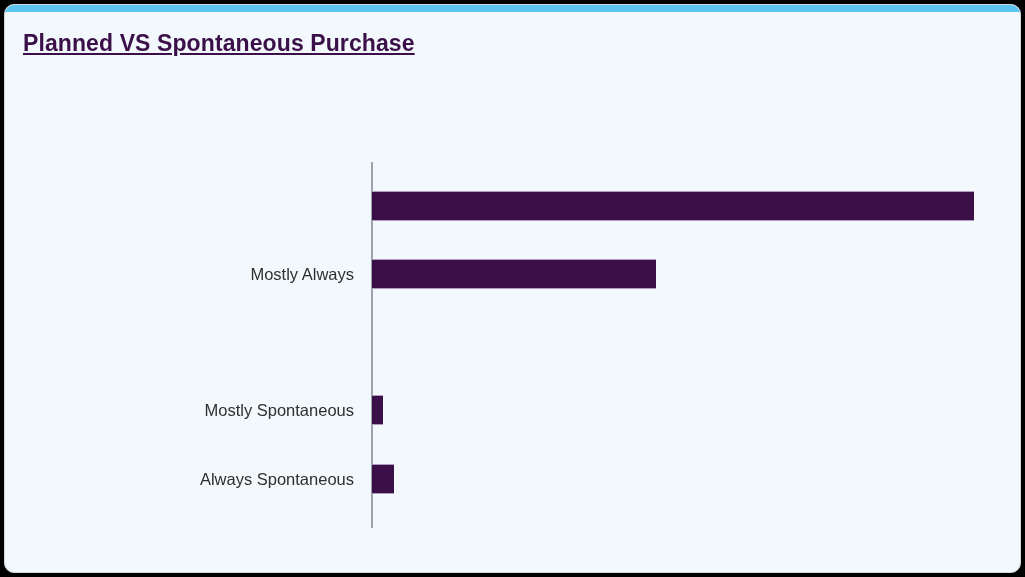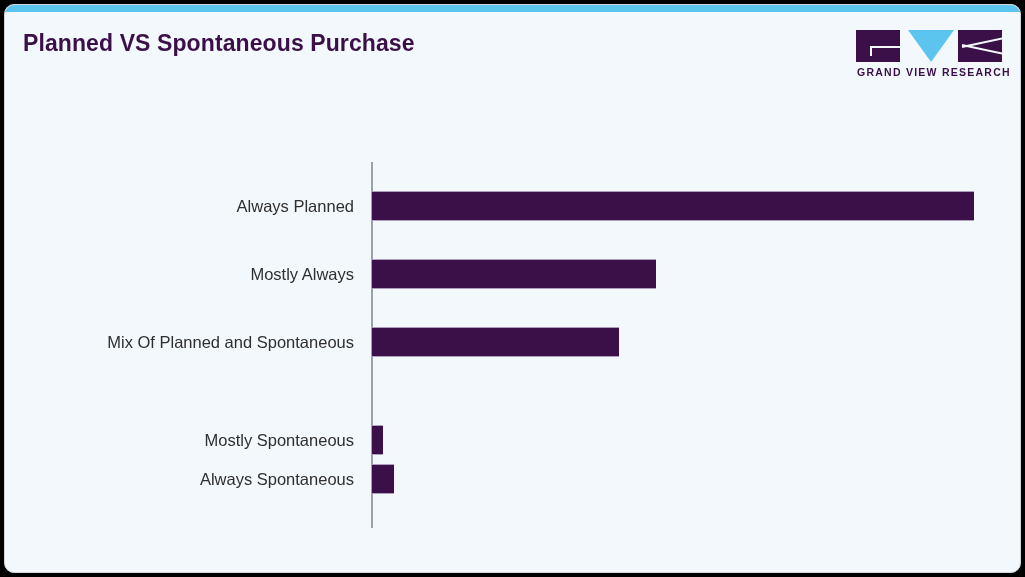--- a/index.html
+++ b/index.html
@@ -47,20 +47,21 @@
 
   #chart-title {
     position: absolute;
     left: 18px;
     top: 18px;
     font-size: 23px;
     font-weight: bold;
     color: #3b1049;
     letter-spacing: 0.1px;
     white-space: nowrap;
+    text-decoration: underline;
   }
 
   
   #logo {
     position: absolute;
     right: 18px;
     top: 18px;
     width: 146px;
     height: 52px;
   }
@@ -191,50 +192,37 @@
 </head>
 <body>
 
 <div id="card">
 
   <div id="top-accent"></div>
 
   <div id="header">
     <div id="chart-title">Planned VS Spontaneous Purchase</div>
 
-    <div id="logo">
-      <div id="logo-marks">
-        <div class="logo-block" id="logo-g"></div>
-        <div id="logo-v"></div>
-        <div class="logo-block" id="logo-r"></div>
-      </div>
-      <div id="logo-text">GRAND VIEW RESEARCH</div>
-    </div>
   </div>
 
   <div id="plot">
 
     <div id="axis-line"></div>
 
     <div class="bar-row" style="top:186px;">
-      <div class="bar-label">Always Planned</div>
       <div class="bar-rect" style="width:602px;"></div>
     </div>
 
     <div class="bar-row" style="top:254px;">
       <div class="bar-label">Mostly Always</div>
       <div class="bar-rect" style="width:284px;"></div>
     </div>
 
-    <div class="bar-row" style="top:322px;">
-      <div class="bar-label">Mix Of Planned and Spontaneous</div>
-      <div class="bar-rect" style="width:247px;"></div>
-    </div>
-
-    <div class="bar-row" style="top:390px;margin-top:30px;">
+
+    <div class="bar-row" style="top:390px;">
       <div class="bar-label">Mostly Spontaneous</div>
       <div class="bar-rect" style="width:11px;"></div>
     </div>
 
     <div class="bar-row" style="top:459px;text-decoration:underline;">
       <div class="bar-label">Always Spontaneous</div>
       <div class="bar-rect" style="width:22px;"></div>
     </div>
 
   </div>

